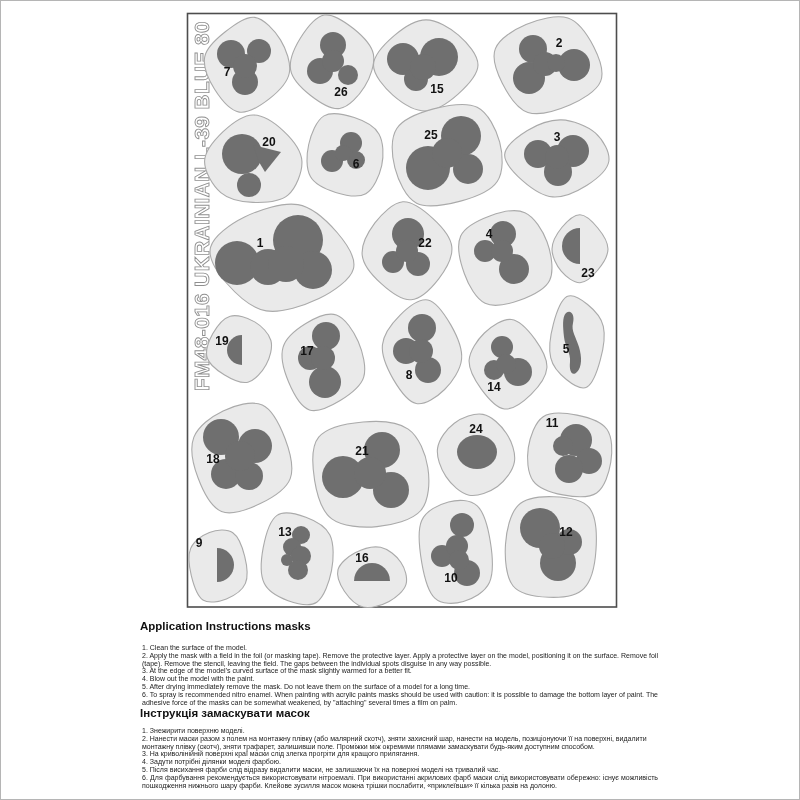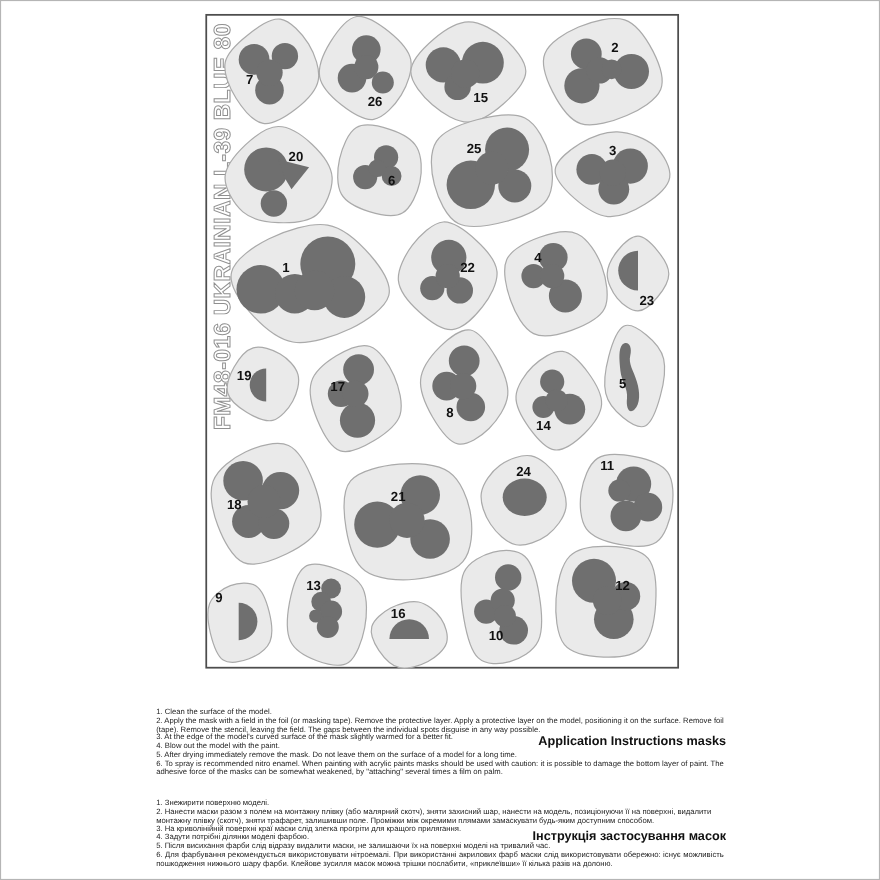--- a/index.html
+++ b/index.html
@@ -1,21 +1,21 @@
 <!DOCTYPE html>
 <html><head>
 <meta charset="utf-8">
 <style>
   html,body{margin:0;padding:0;background:#ffffff;}
   body{width:800px;height:800px;position:relative;overflow:hidden;
        font-family:"Liberation Sans",sans-serif;}
   .frame{position:absolute;inset:0;border:1px solid #b5b5b5;pointer-events:none;}
   #sheet-svg{position:absolute;left:0;top:0;}
-  .instr-title{position:absolute;left:140px;width:520px;text-align:right;
-       font-size:11.5px;font-weight:bold;color:#111;margin-top:48px;}
+  .instr-title{position:absolute;left:140px;width:520px;text-align:left;
+       font-size:11.5px;font-weight:bold;color:#111;}
   .instr-list{position:absolute;left:142px;width:516px;color:#1c1c1c;
        font-size:7px;line-height:7.8px;}
   .instr-list div{margin:0;}
   .instr-list div.justify{text-align:justify;}
   text.mask-num{font-family:"Liberation Sans",sans-serif;font-size:12px;font-weight:bold;fill:#111;}
   #side-text{font-family:"Liberation Sans",sans-serif;font-weight:bold;font-size:21px;
        letter-spacing:.5px;fill:#ffffff;stroke:#8f8f8f;stroke-width:.9px;}
 </style>
 </head>
 <body>
@@ -278,21 +278,21 @@
 <div class="instr-title" style="top:620px;">Application Instructions masks</div>
 <div class="instr-list" style="top:644px;" id="en-list">
     <div>1. Clean the surface of the model.</div>
     <div>2. Apply the mask with a field in the foil (or masking tape). Remove the protective layer. Apply a protective layer on the model, positioning it on the surface. Remove foil (tape). Remove the stencil, leaving the field. The gaps between the individual spots disguise in any way possible.</div>
     <div>3. At the edge of the model's curved surface of the mask slightly warmed for a better fit.</div>
     <div>4. Blow out the model with the paint.</div>
     <div>5. After drying immediately remove the mask. Do not leave them on the surface of a model for a long time.</div>
     <div class="justify">6. To spray is recommended nitro enamel. When painting with acrylic paints masks should be used with caution: it is possible to damage the bottom layer of paint. The adhesive force of the masks can be somewhat weakened, by "attaching" several times a film on palm.</div>
   </div>
 
-<div class="instr-title" style="top:707px;">Інструкція застосування масок</div>
+<div class="instr-title" style="top:707px;">Інструкція замаскувати масок</div>
 <div class="instr-list" style="top:727px;" id="ua-list">
     <div>1. Знежирити поверхню моделі.</div>
     <div>2. Нанести маски разом з полем на монтажну плівку (або малярний скотч), зняти захисний шар, нанести на модель, позиціонуючи її на поверхні, видалити монтажну плівку (скотч), зняти трафарет, залишивши поле. Проміжки між окремими плямами замаскувати будь-яким доступним способом.</div>
     <div>3. На криволінійній поверхні краї маски слід злегка прогріти для кращого прилягання.</div>
     <div>4. Задути потрібні ділянки моделі фарбою.</div>
     <div>5. Після висихання фарби слід відразу видалити маски, не залишаючи їх на поверхні моделі на тривалий час.</div>
     <div class="justify">6. Для фарбування рекомендується використовувати нітроемалі. При використанні акрилових фарб маски слід використовувати обережно: існує можливість пошкодження нижнього шару фарби. Клейове зусилля масок можна трішки послабити, «приклеївши» її кілька разів на долоню.</div>
   </div>
 
 </body></html>

